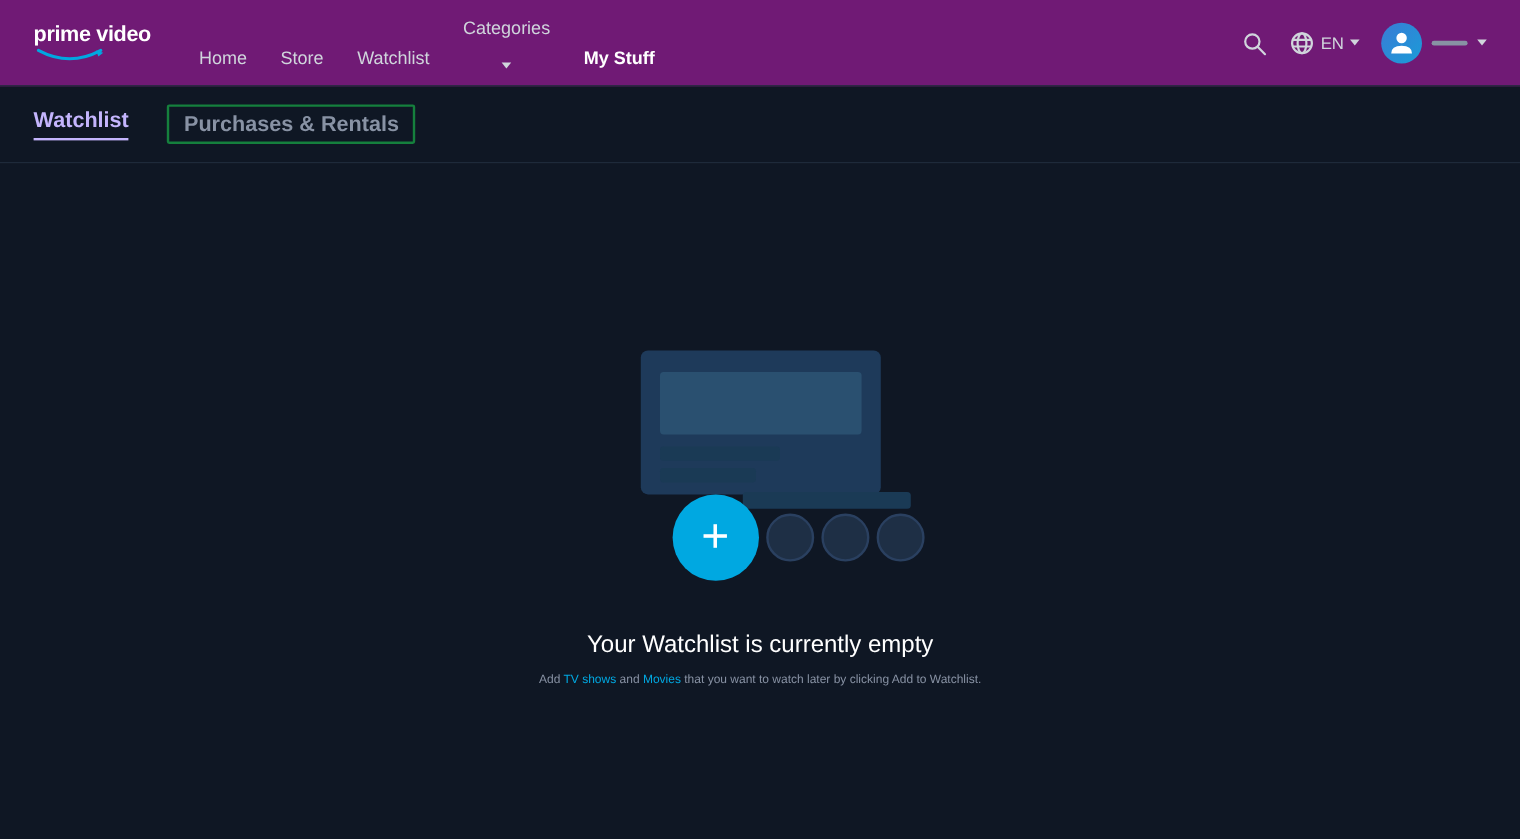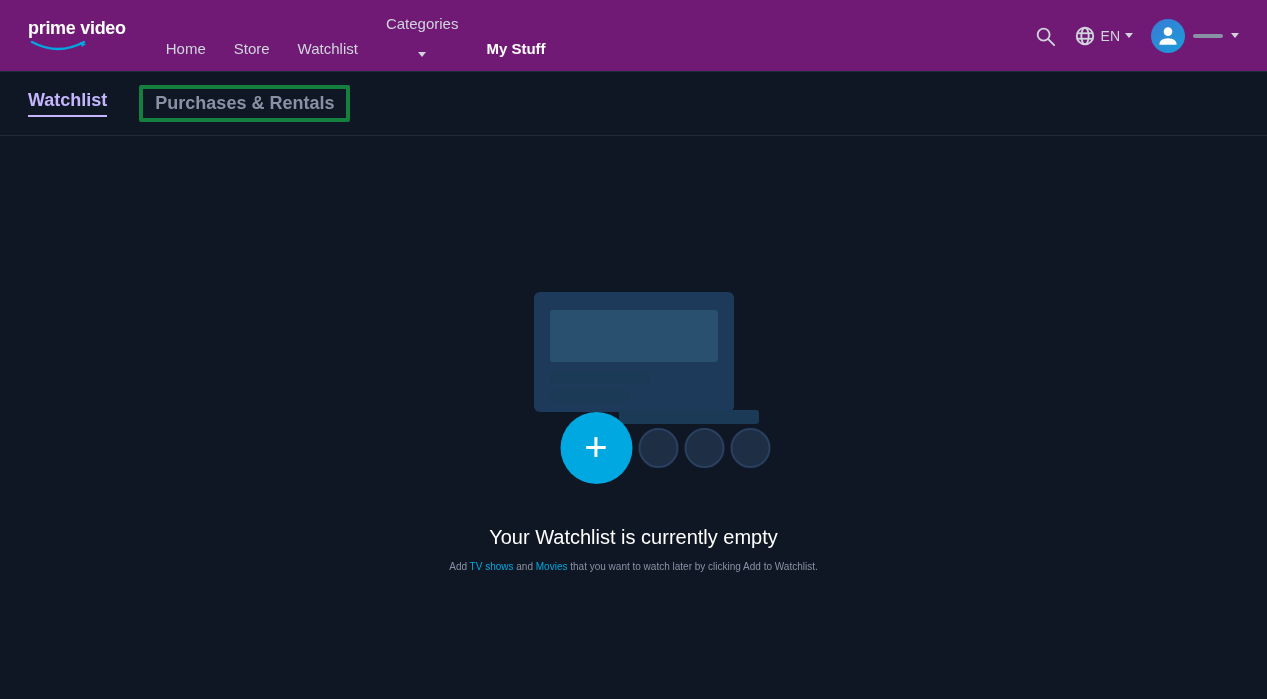--- a/index.html
+++ b/index.html
@@ -179,21 +179,21 @@
       white-space: nowrap;
     }
 
     .sub-nav-tab.active {
       color: #c4b5fd;
       border-bottom: 2px solid #c4b5fd;
     }
 
     .sub-nav-tab.highlighted {
       color: #8892a4;
-      border: 4px solid #15803d;
+      border: 2px solid #15803d;
       padding: 4px 12px;
       border-radius: 2px;
     }
 
     
     .main-content {
       display: flex;
       flex-direction: column;
       align-items: center;
       justify-content: center;

